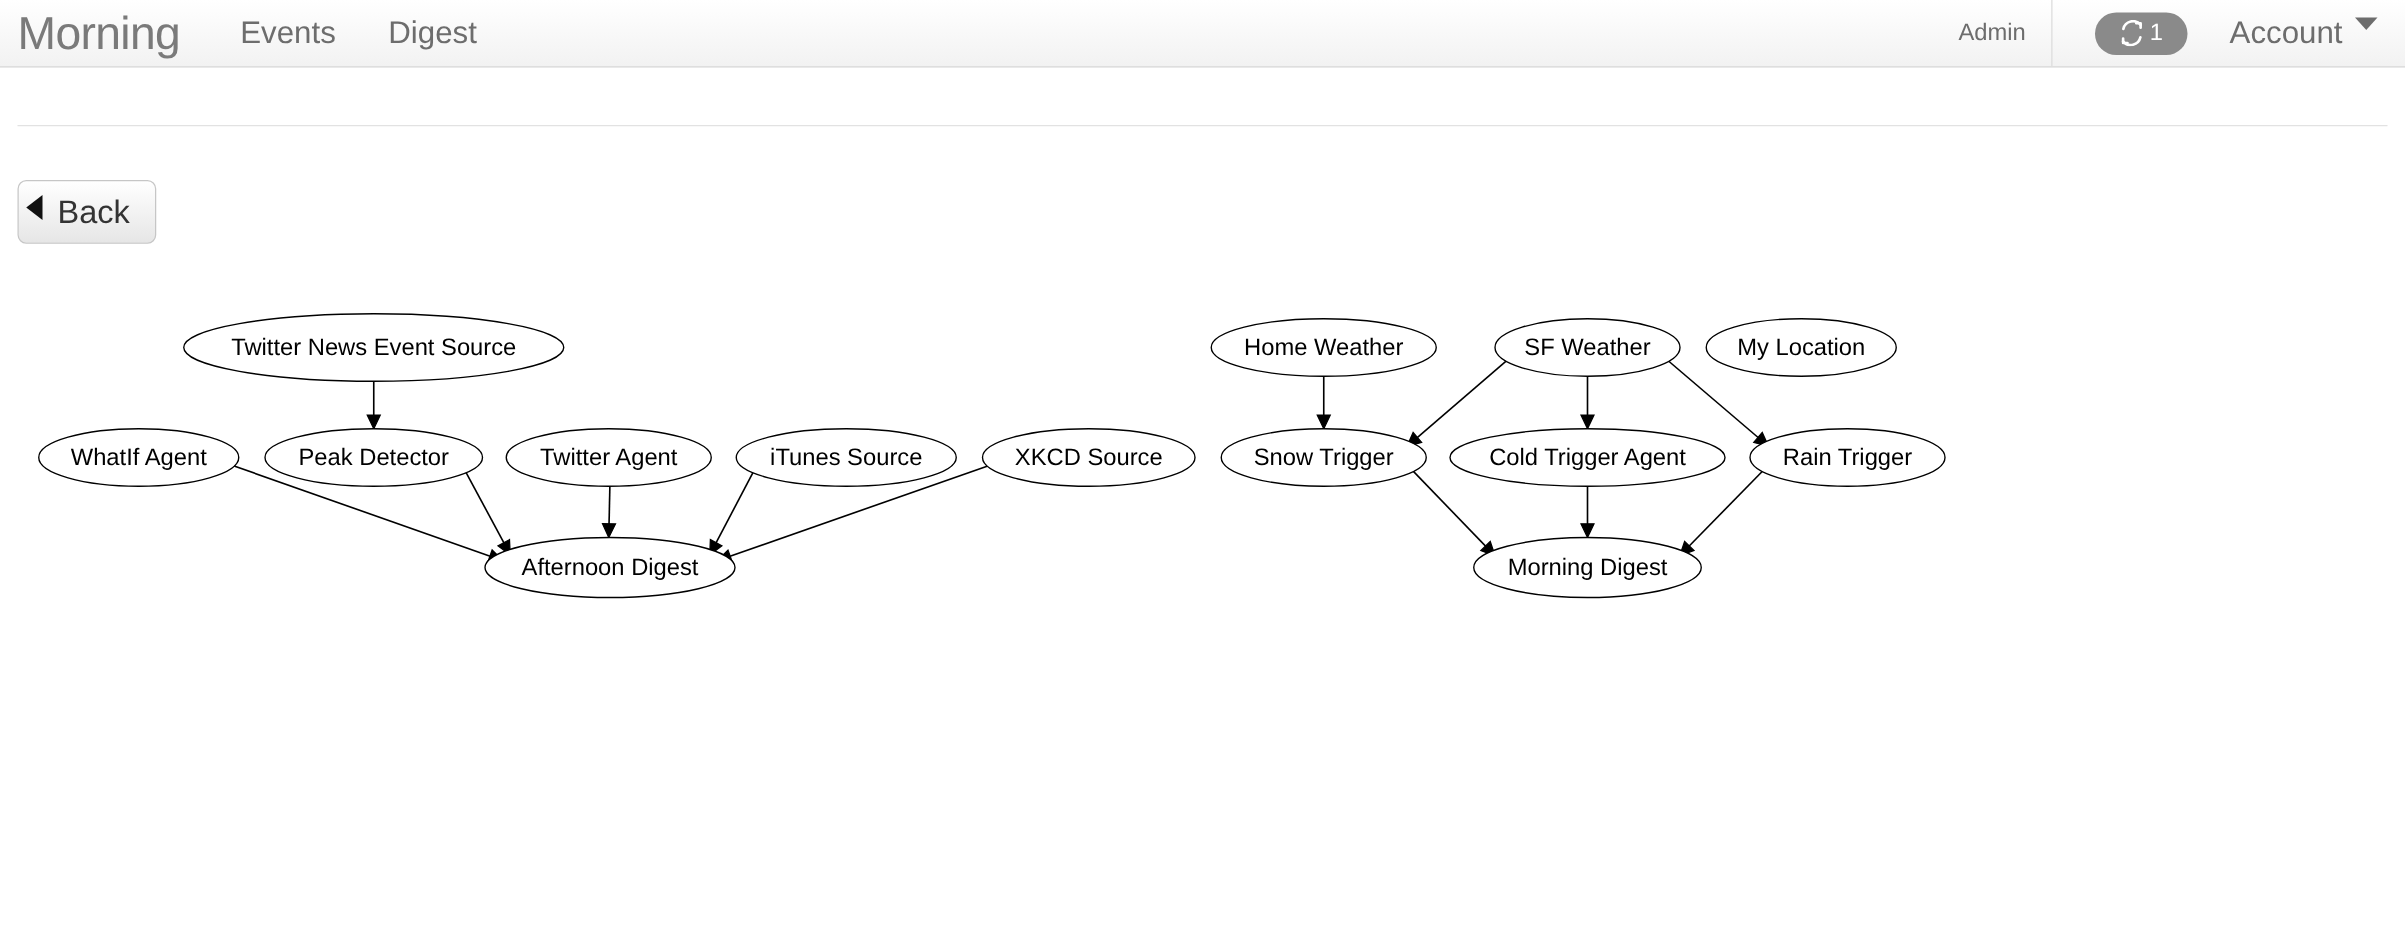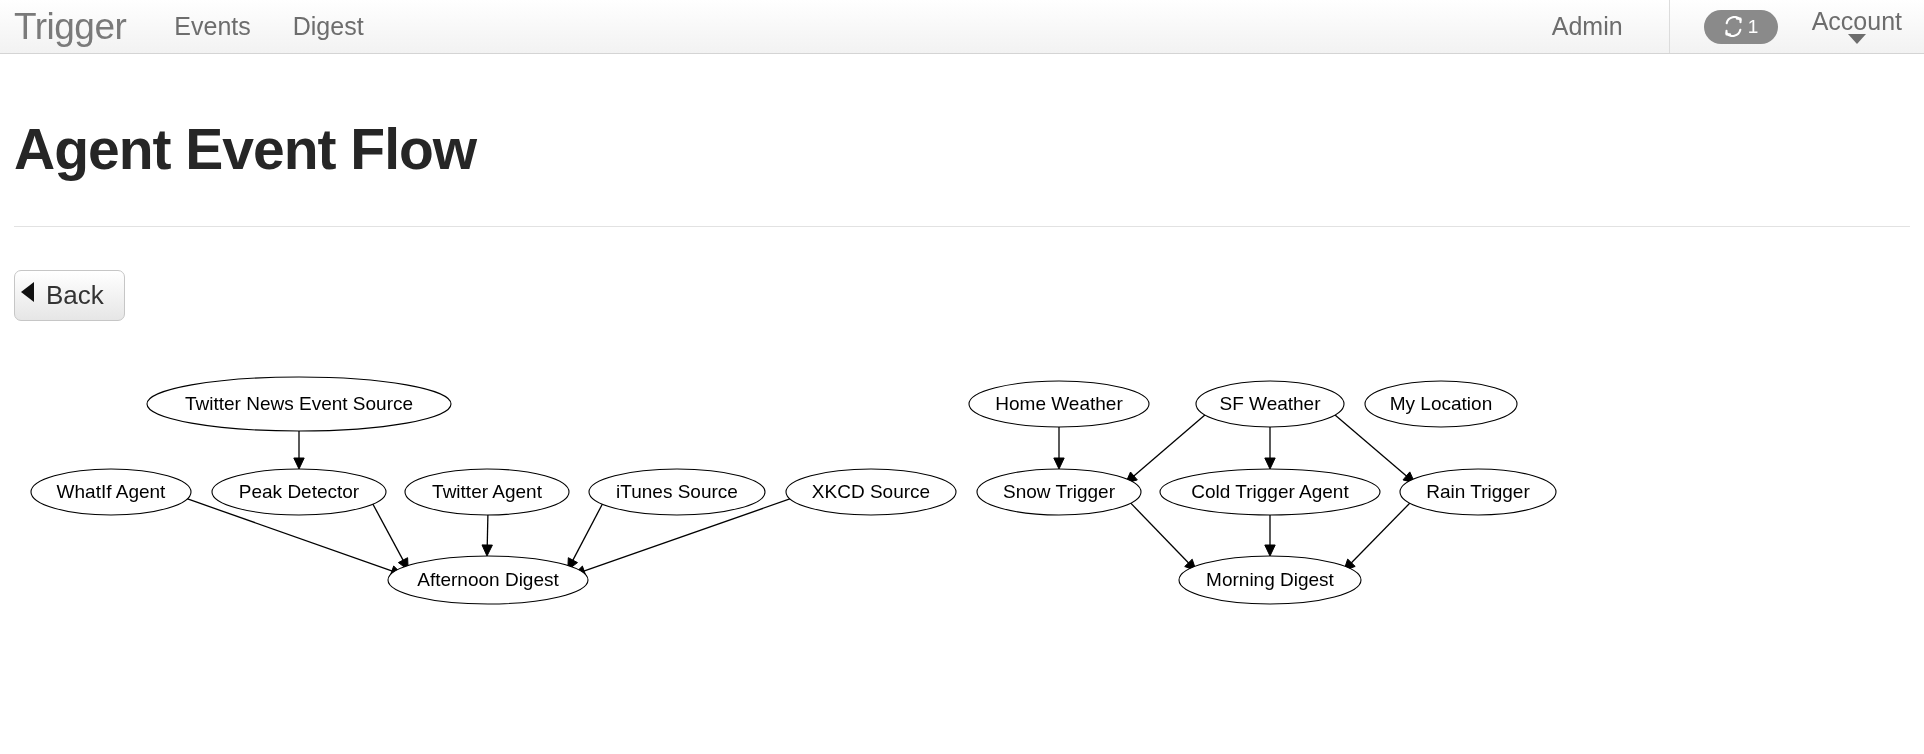--- a/index.html
+++ b/index.html
@@ -41,24 +41,24 @@
   }
   .nav-right {
     position: absolute;
     right: 0;
     top: 0;
     height: 53px;
     display: flex;
     align-items: center;
   }
   .nav-admin {
-    font-size: 25px;
+    font-size: 19px;
     color: #6d6d6d;
     text-decoration: none;
-    padding: 0 46px 0 30px;
+    padding: 0 20px 0 30px;
     line-height: 53px;
     height: 53px;
     border-right: 1px solid #dcdcdc;
     box-sizing: border-box;
   }
   .badge-wrap {
     padding: 0 34px;
     height: 53px;
     display: flex;
     align-items: center;
@@ -77,24 +77,22 @@
     gap: 4px;
     font-size: 19px;
   }
   .wd-badge svg { display: block; }
   .account {
     font-size: 25px;
     color: #6d6d6d;
     text-decoration: none;
     margin-right: 22px;
     display: flex;
-    align-items: center;
-    gap: 0;
-    line-height: 1;
-    flex-direction: column;
+    gap: 10px;
+    line-height: 1;
   }
   .caret-down {
     width: 0; height: 0;
     border-left: 9px solid transparent;
     border-right: 9px solid transparent;
     border-top: 10px solid #6d6d6d;
     display: inline-block;
   }
 
   
@@ -165,21 +163,21 @@
   svg.flow polygon.head {
     fill: #000000;
     stroke: #000000;
     stroke-width: 1;
   }
 </style>
 </head>
 <body>
 
 <div class="navbar">
-  <a class="brand" href="#">Trigger</a>
+  <a class="brand" href="#">Morning</a>
   <a class="nav-link" href="#">Events</a>
   <a class="nav-link" href="#">Digest</a>
 
   <div class="nav-right">
     <a class="nav-admin" href="#">Admin</a>
 
     <div class="badge-wrap">
       <div class="wd-badge">
         <span>
           <svg width="21" height="21" viewBox="0 0 24 24" fill="none" stroke="#ffffff" stroke-width="2.4" stroke-linecap="round" stroke-linejoin="round">
@@ -195,21 +193,20 @@
 
     <a class="account" href="#">
       <span>Account</span>
       <span class="caret-down"></span>
     </a>
   </div>
 </div>
 
 <div class="container">
 
-  <h1 class="page-title">Agent Event Flow</h1>
   <hr class="hr">
 
   <button class="btn-back">
     <span class="chev-left"></span>
     <span>Back</span>
   </button>
 
   <div class="graph-wrap">
     <svg class="flow" id="flow-svg" width="1560" height="290" viewBox="0 0 1560 290">
         <path class="edge" d="M285.0,94.0 L285.0,123.0"></path>

